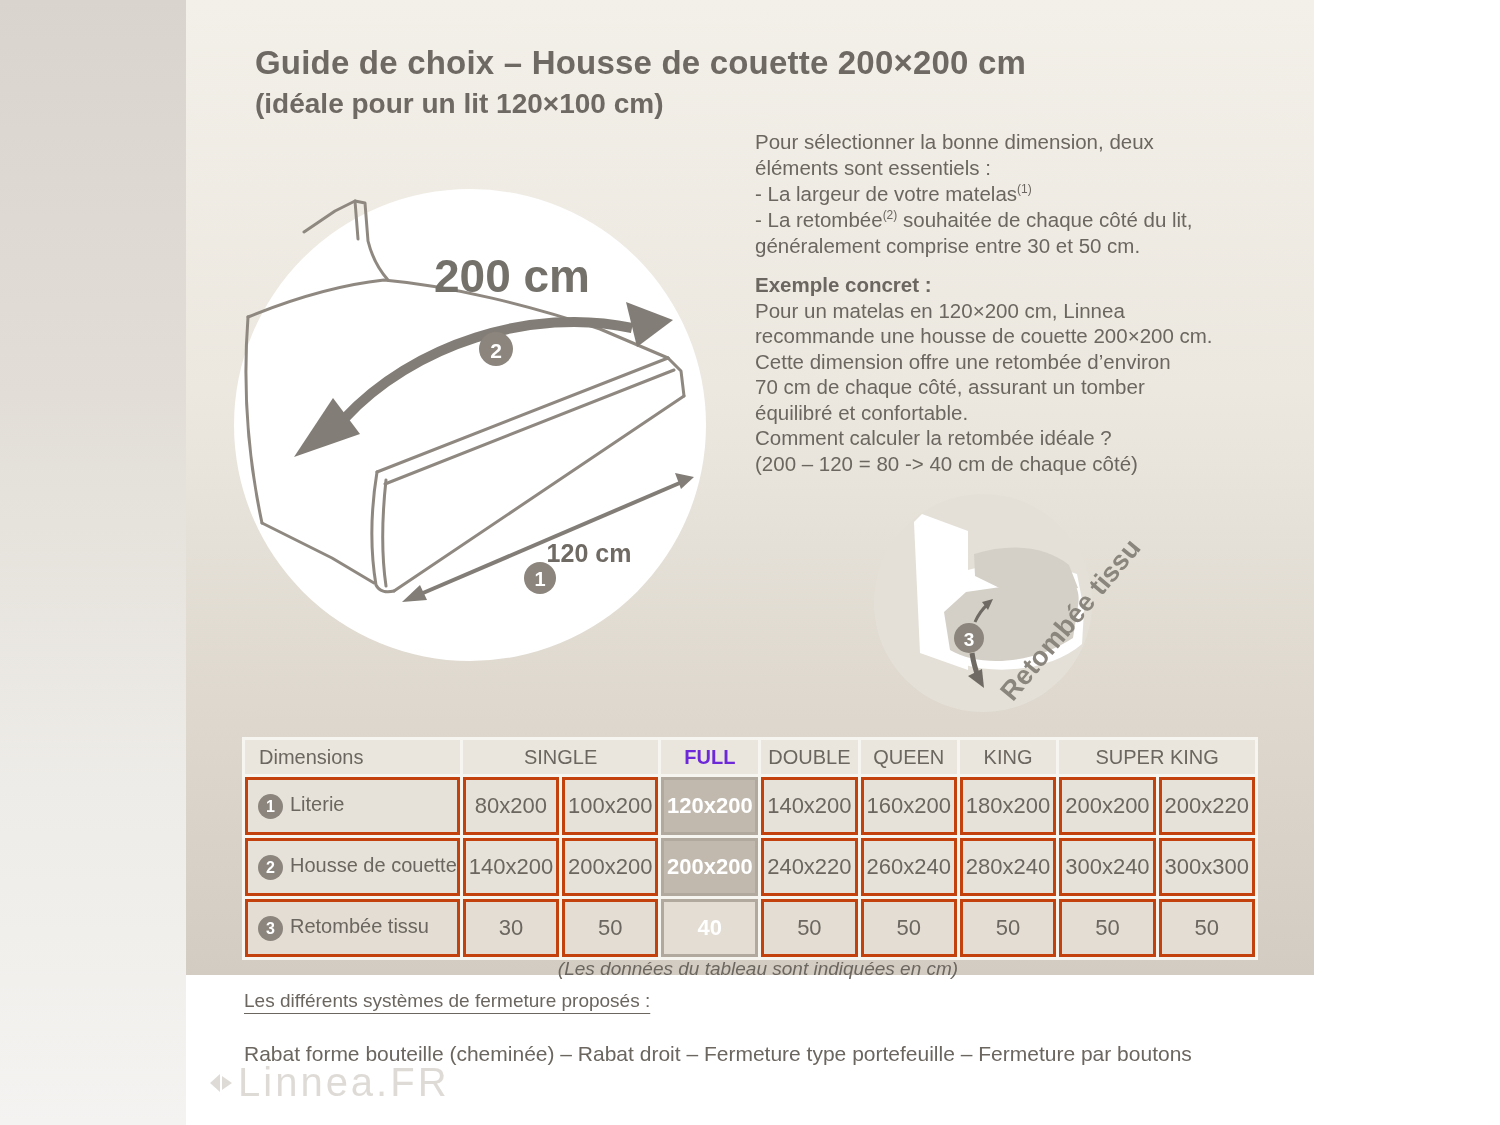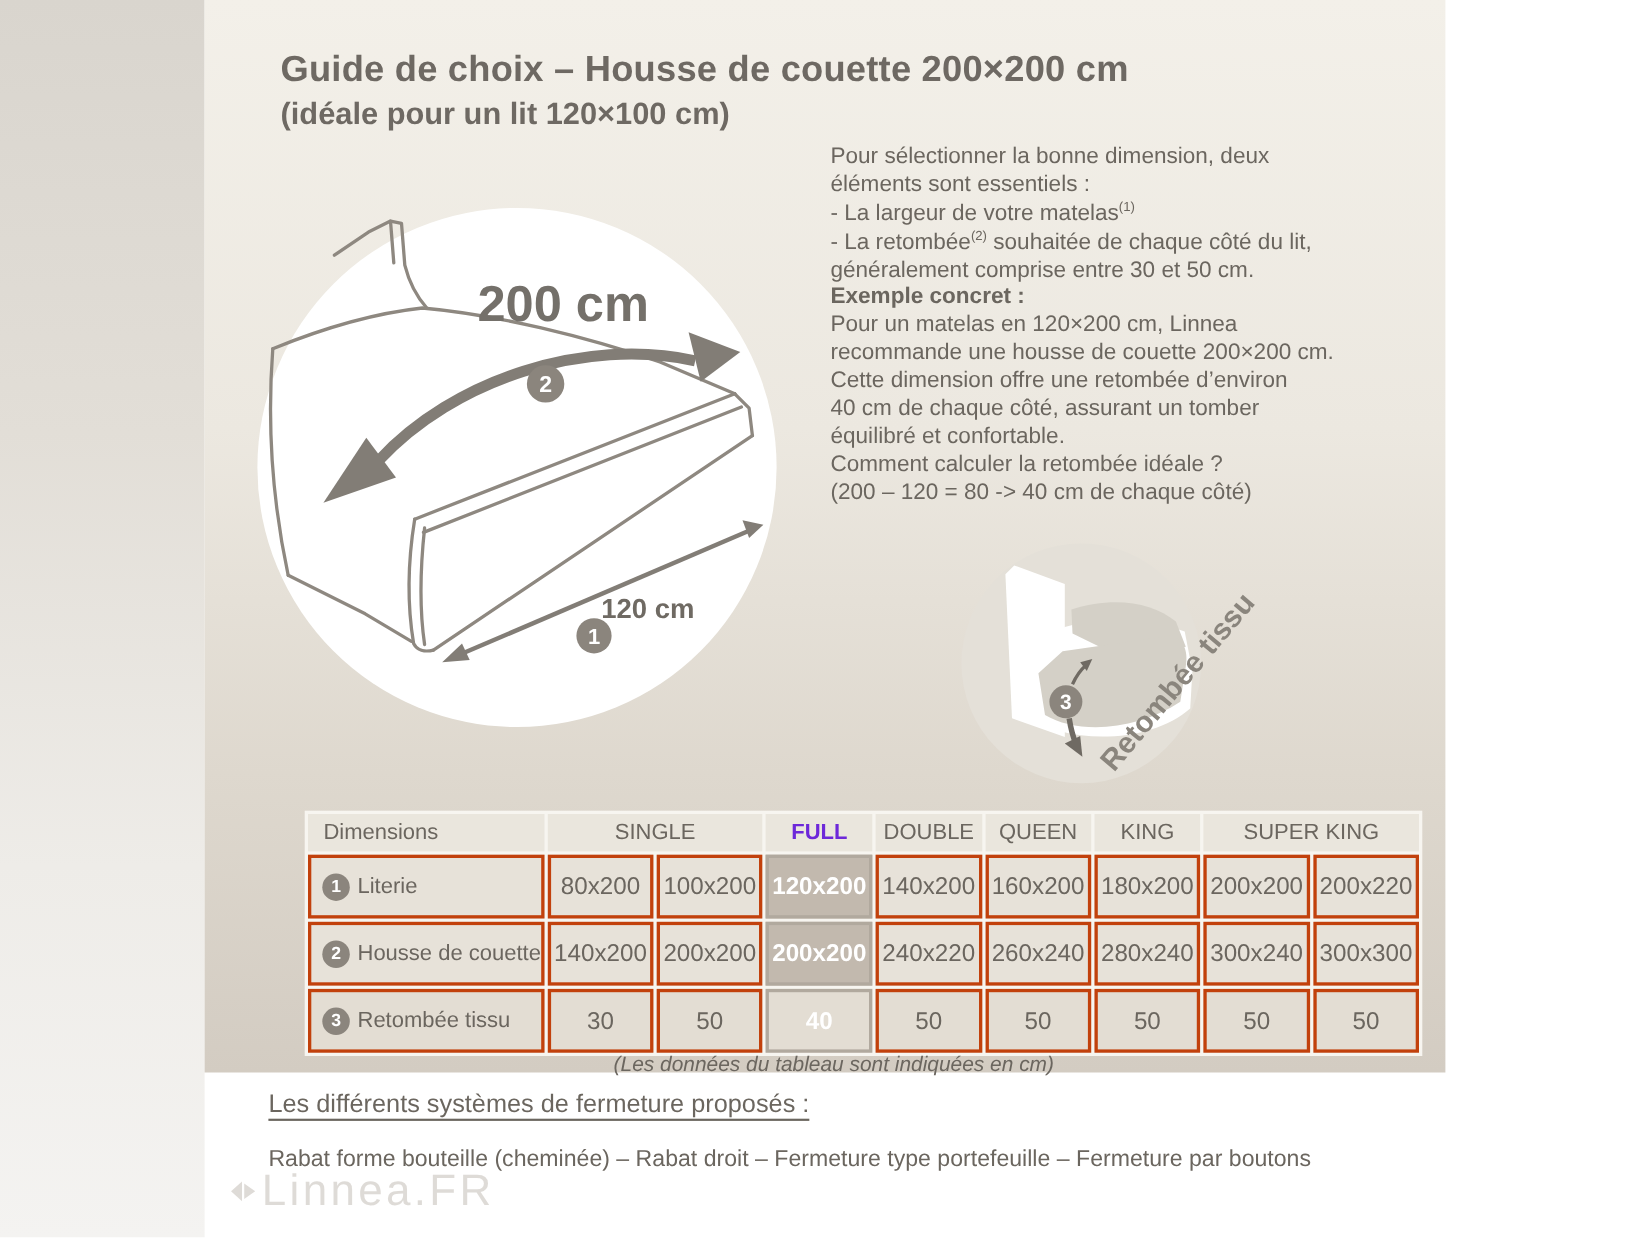--- a/index.html
+++ b/index.html
@@ -19,36 +19,35 @@
   }
   .page-title{
     position:absolute;left:69px;top:44px;margin:0;
     font-size:33px;font-weight:bold;color:#6e6963;letter-spacing:.2px;white-space:nowrap;
   }
   .page-subtitle{
     position:absolute;left:69px;top:88px;margin:0;
     font-size:28px;font-weight:bold;color:#6e6963;white-space:nowrap;
   }
   .intro{position:absolute;left:569px;top:129px;font-size:20.5px;line-height:26px;}
-  .example{position:absolute;left:569px;top:256px;font-size:20.5px;line-height:25.5px;}
+  .example{position:absolute;left:569px;top:272px;font-size:20.5px;line-height:25.5px;}
   .ln{white-space:nowrap;}
   .bold{font-weight:bold;}
   sup{font-size:12px;line-height:0;}
   .main-circle{position:absolute;left:46px;top:187px;width:476px;height:476px;}
   .drop-circle{position:absolute;left:686px;top:492px;width:222px;height:222px;}
   .drop-label{
     position:absolute;left:832px;top:676px;
     font-size:27px;font-weight:bold;color:#8a857d;white-space:nowrap;
     transform:rotate(-50deg);transform-origin:0 100%;
   }
   table.size-table{
     position:absolute;left:56px;top:737px;width:1016px;
     border-collapse:separate;border-spacing:3px;
     background:#f7f5f0;
-    margin-left:35px;
   }
   table.size-table th{
     background:#eae6dd;color:#6b665f;font-weight:normal;font-size:20px;
     height:34px;text-align:center;padding:0;
   }
   table.size-table th.dim{text-align:left;padding-left:14px;}
   table.size-table th.full{font-weight:bold;color:#6d28d9;}
   table.size-table td{
     background:#e7e2d9;border:3px solid #c2410c;color:#6b665f;
     font-size:22px;text-align:center;height:52px;padding:0;
@@ -59,21 +58,21 @@
   .badge{
     display:inline-block;width:25px;height:25px;border-radius:50%;
     background:#8b857d;color:#fff;font-size:16px;font-weight:bold;
     text-align:center;line-height:25px;vertical-align:middle;margin-right:7px;
   }
   .table-note{
     position:absolute;left:64px;top:958px;width:1016px;text-align:center;
     font-style:italic;font-size:19px;color:#6b665f;
   }
   .closures-heading{
-    position:absolute;left:58px;top:990px;font-size:23px;color:#6b665f;
+    position:absolute;left:58px;top:990px;font-size:19px;color:#6b665f;
     text-decoration:underline;text-underline-offset:6px;white-space:nowrap;
   }
   .closures-items{
     position:absolute;left:58px;top:1042px;font-size:21px;color:#6b665f;white-space:nowrap;
   }
   .watermark{
     position:absolute;left:18px;top:1060px;display:flex;align-items:center;
     opacity:.28;color:#8d8274;font-size:40px;letter-spacing:3px;white-space:nowrap;
   }
   svg text{font-family:"Liberation Sans", sans-serif;}
@@ -94,21 +93,21 @@
     <div class="ln"><span>- La largeur de votre matelas</span><sup>(1)</sup></div>
     <div class="ln"><span>- La retombée</span><sup>(2)</sup><span> souhaitée de chaque côté du lit,</span></div>
     <div class="ln">généralement comprise entre 30 et 50 cm.</div>
   </div>
 
   <div class="example">
     <div class="ln bold">Exemple concret :</div>
     <div class="ln">Pour un matelas en 120×200 cm, Linnea</div>
     <div class="ln">recommande une housse de couette 200×200 cm.</div>
     <div class="ln">Cette dimension offre une retombée d’environ</div>
-    <div class="ln">40 cm de chaque côté, assurant un tomber</div>
+    <div class="ln">70 cm de chaque côté, assurant un tomber</div>
     <div class="ln">équilibré et confortable.</div>
     <div class="ln">Comment calculer la retombée idéale ?</div>
     <div class="ln">(200 – 120 = 80  -&gt; 40 cm de chaque côté)</div>
   </div>
 
   <div class="main-circle">
     <svg width="476" height="476" viewBox="0 0 476 476">
       <circle cx="238" cy="238" r="236" fill="#ffffff"></circle>
       <g stroke="#8e8880" stroke-width="3" fill="none" stroke-linecap="round" stroke-linejoin="round">
 

